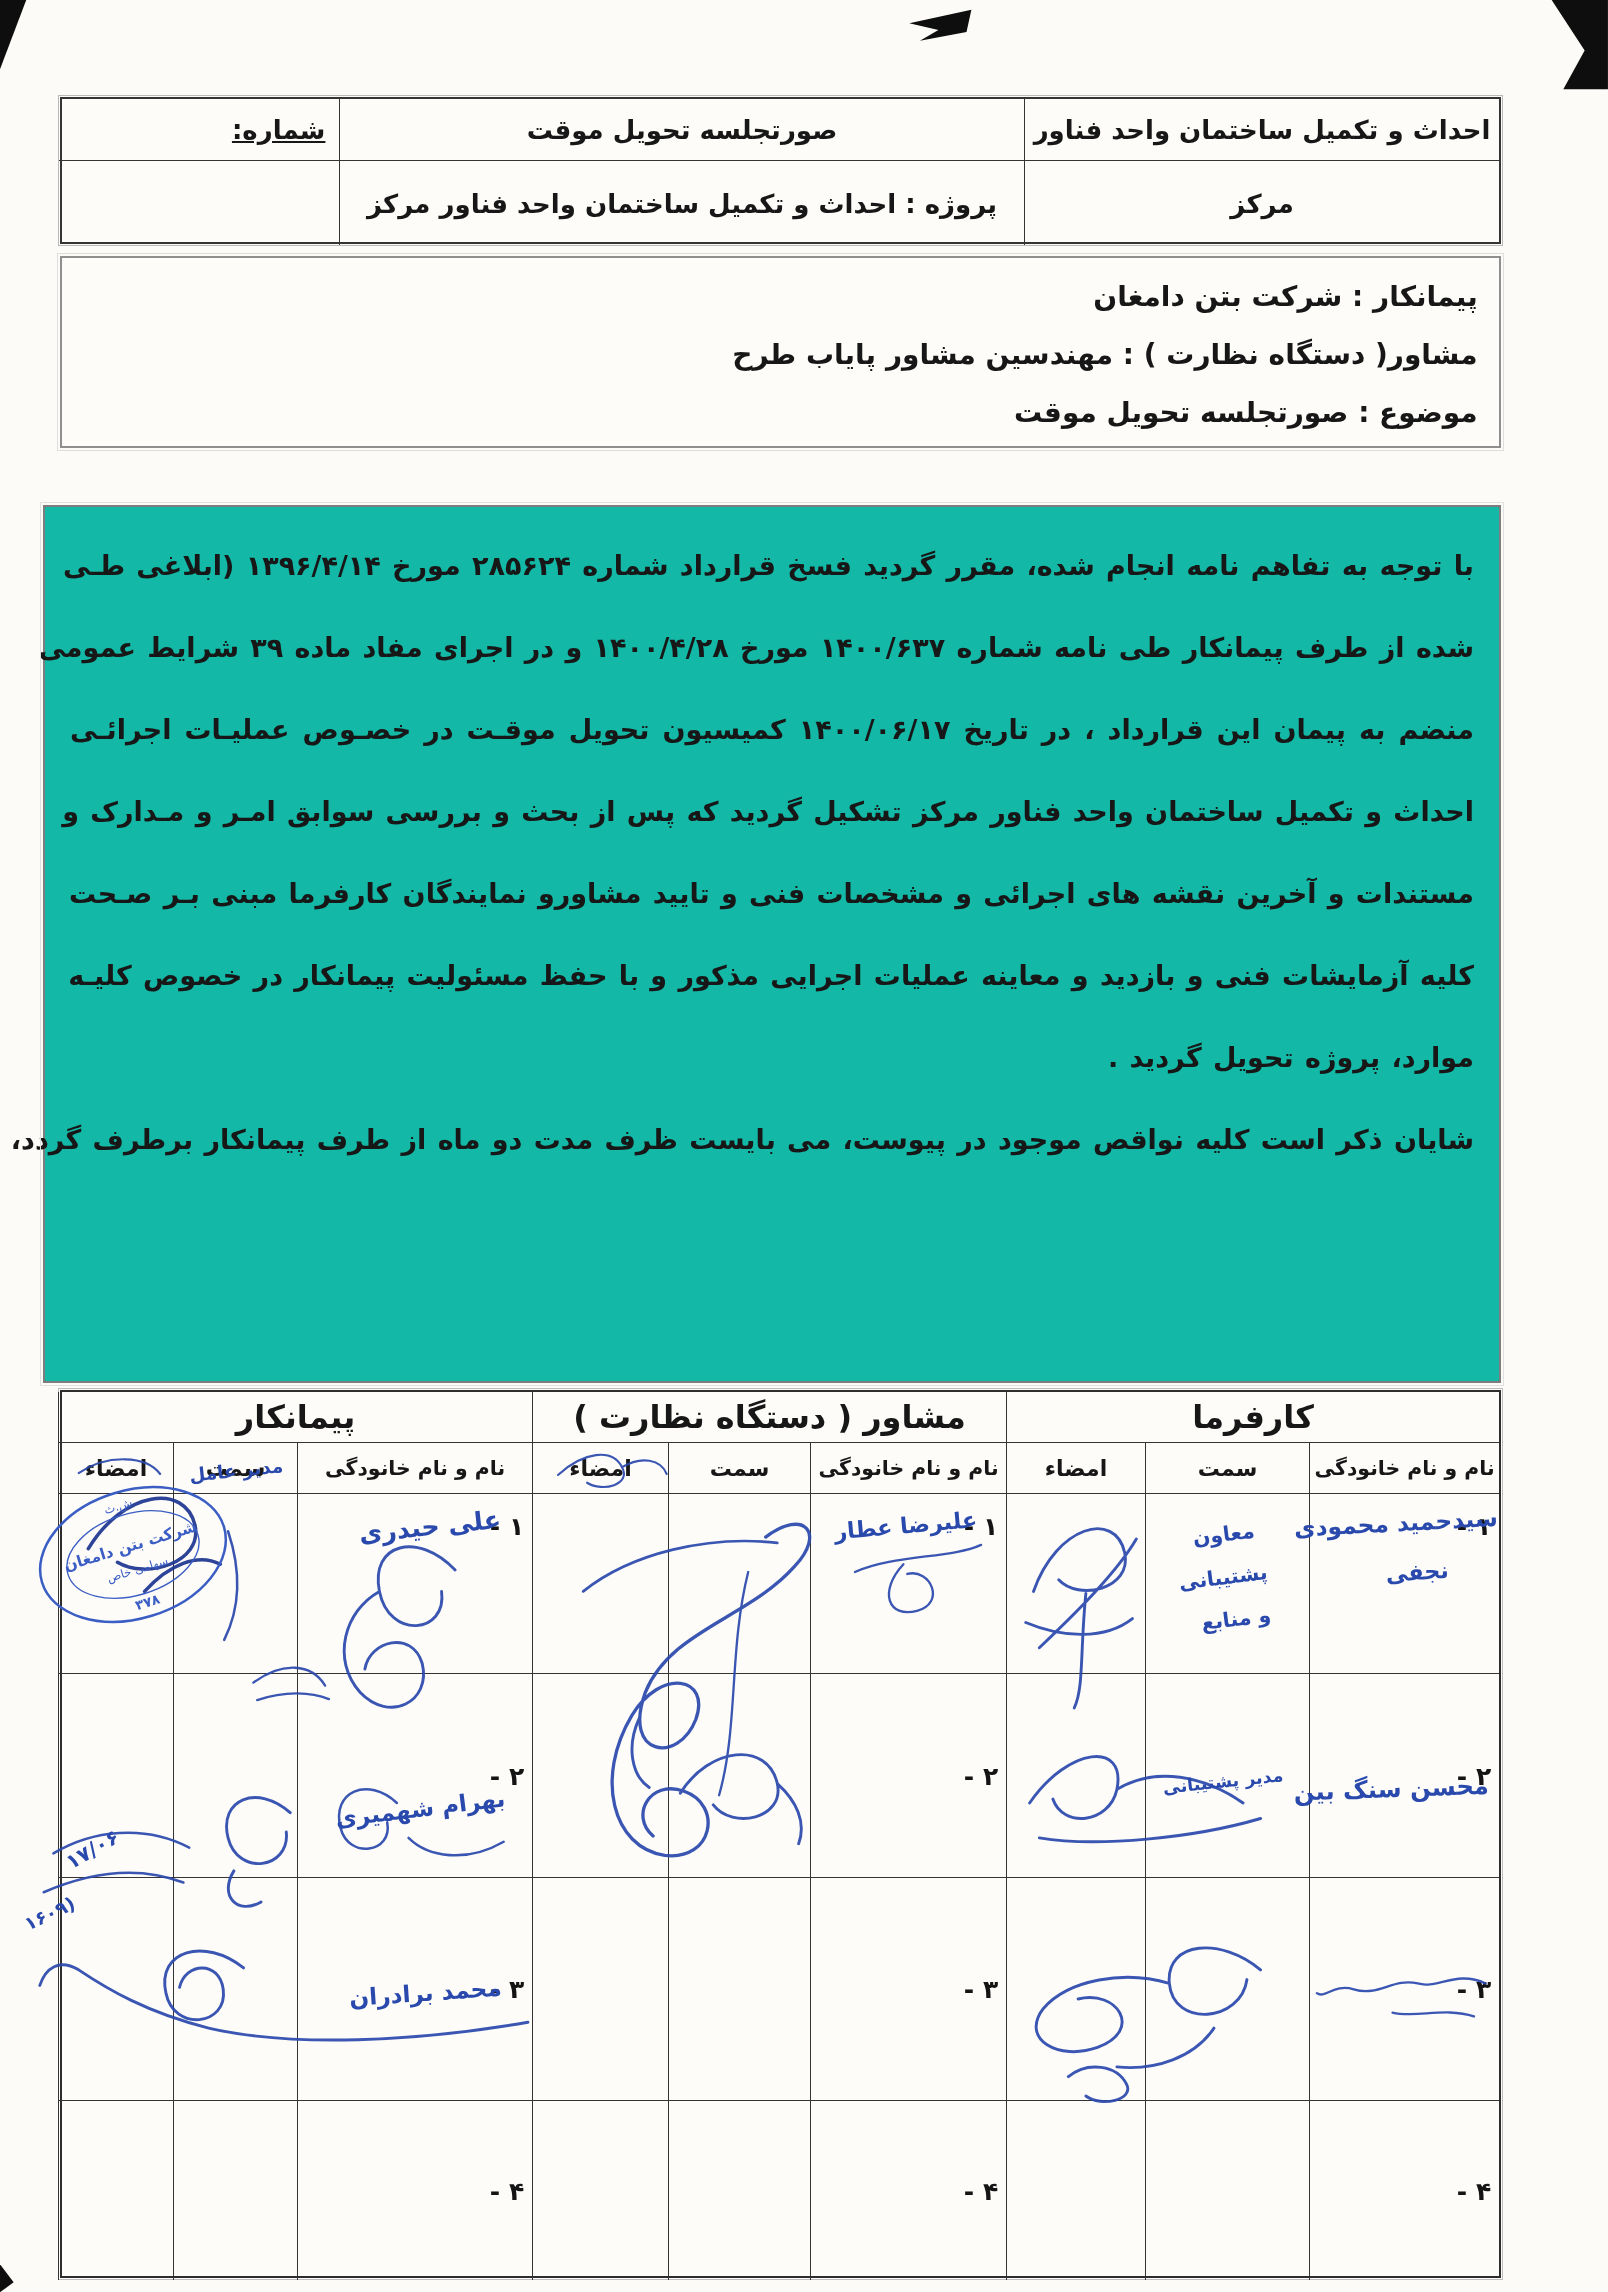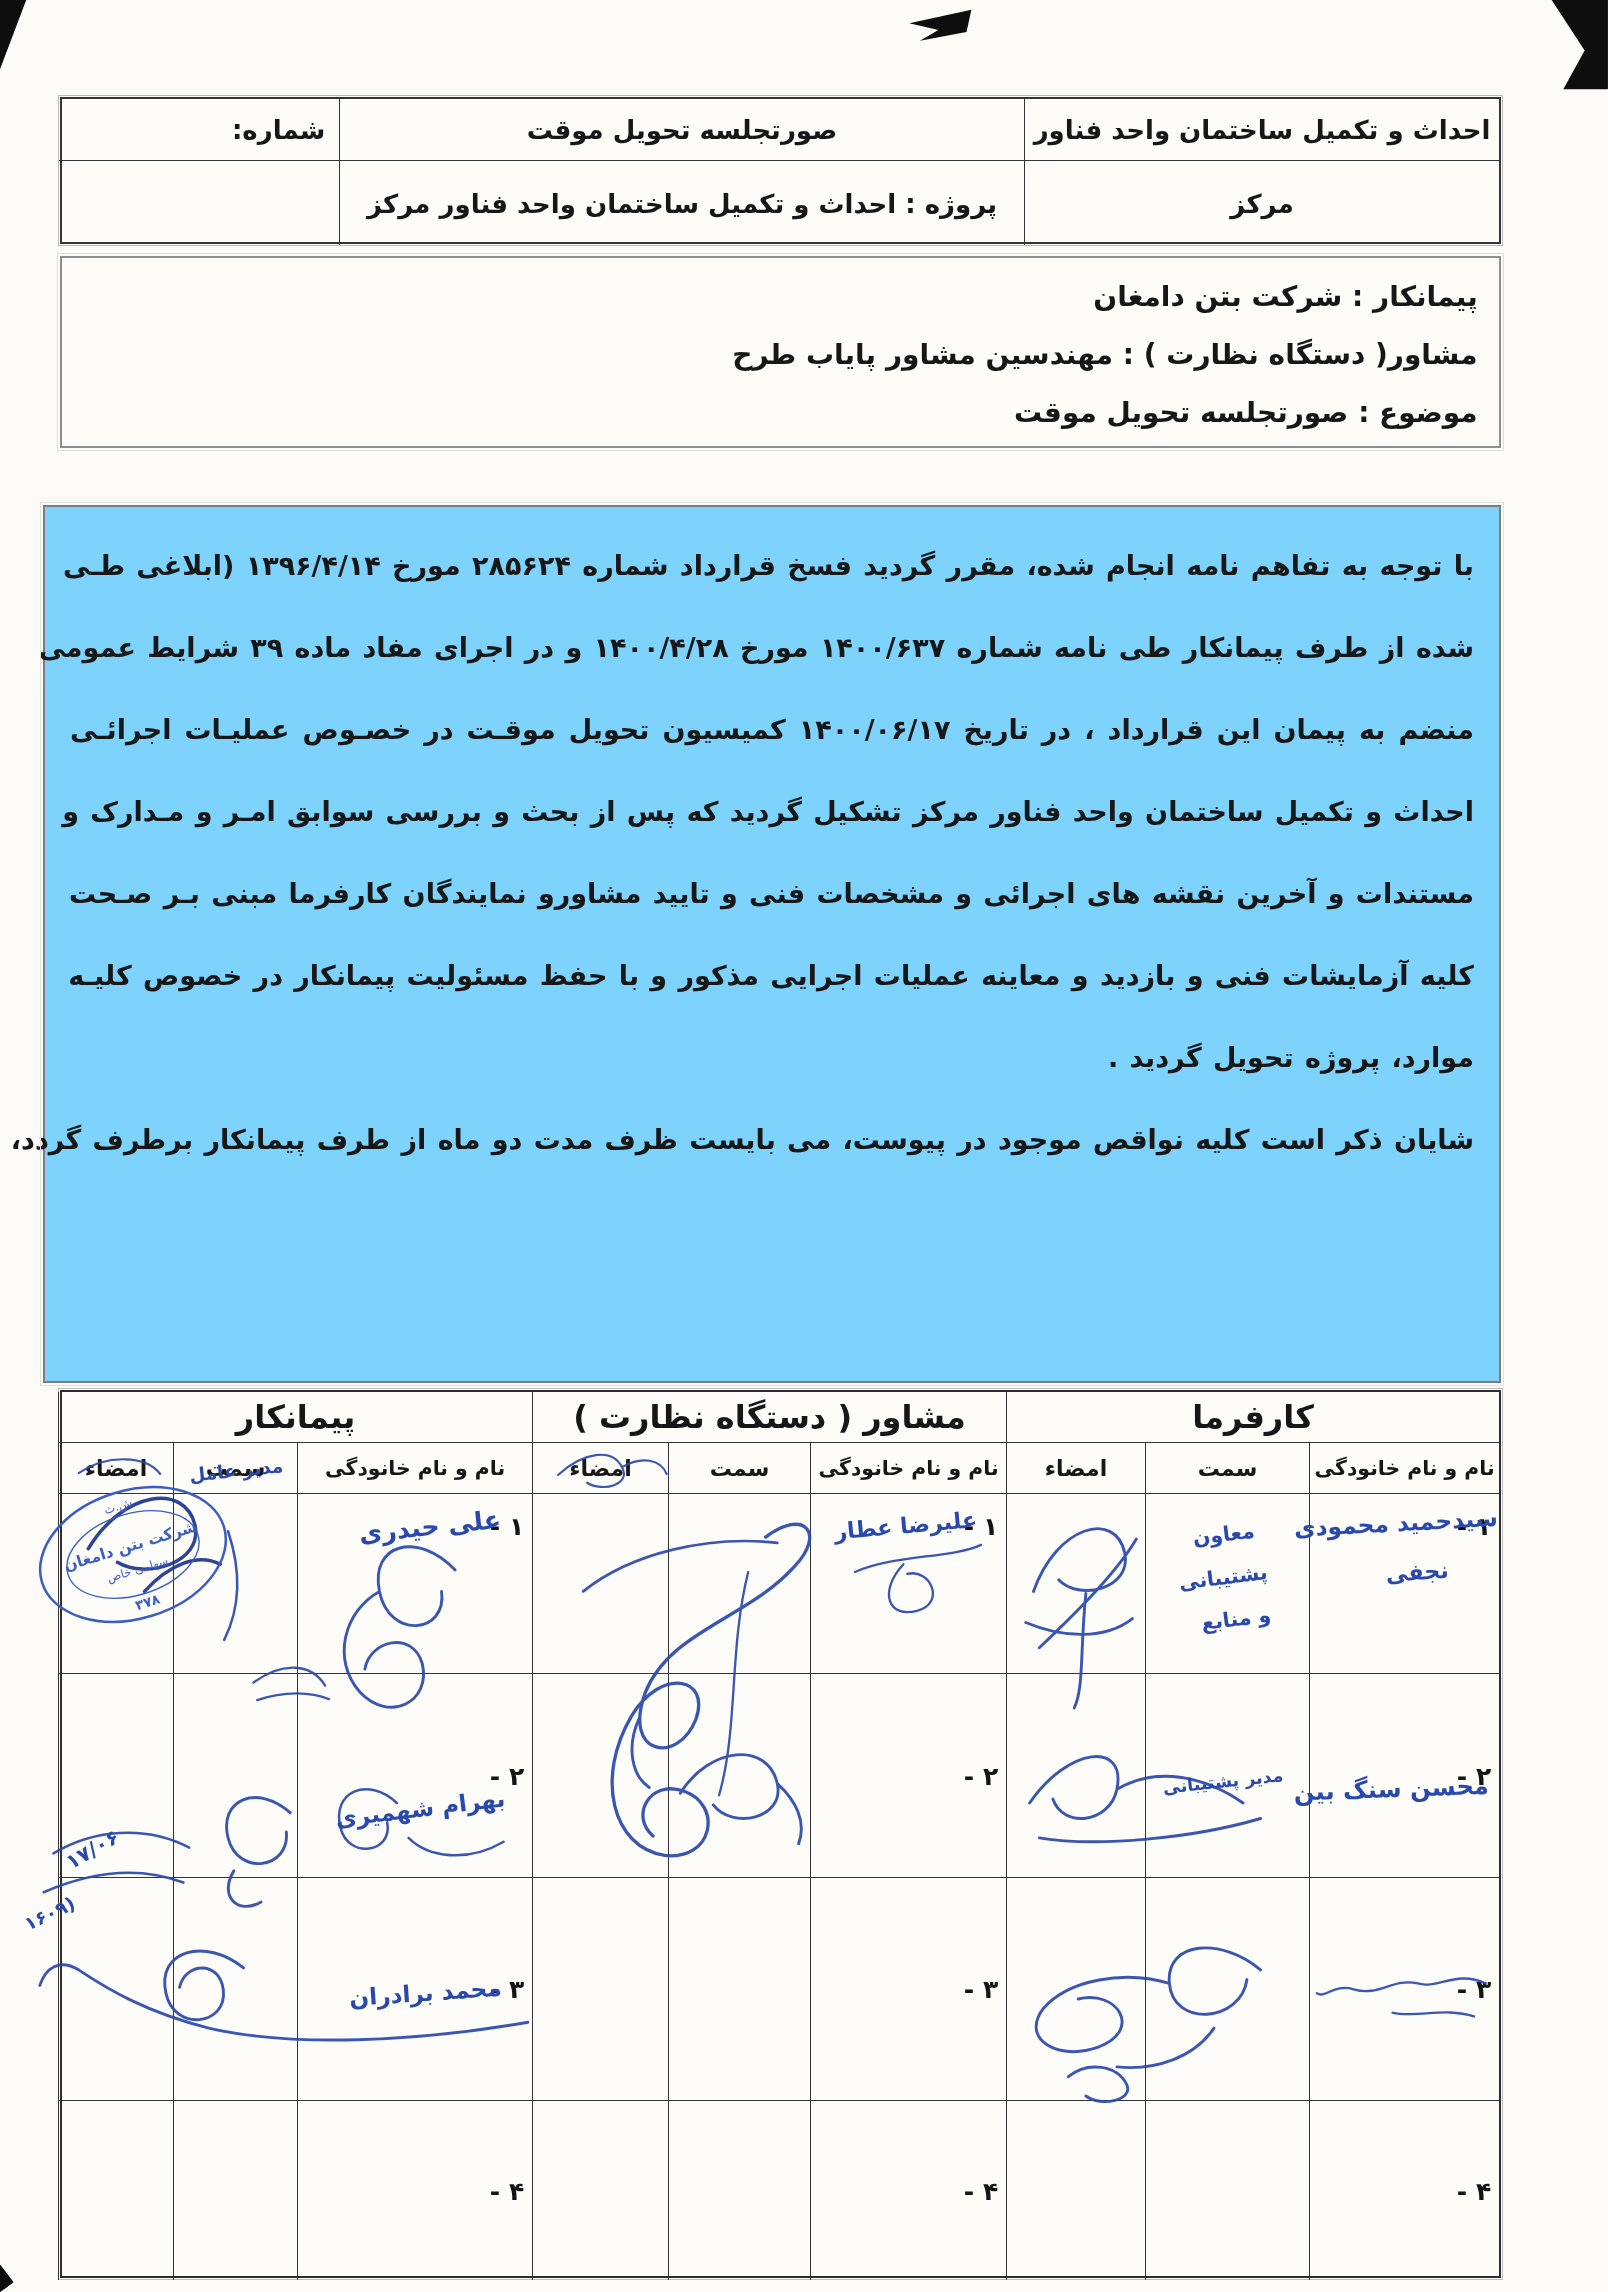--- a/index.html
+++ b/index.html
@@ -27,21 +27,21 @@
     background: #fdfcf9;
   }
   .hdr-cell {
     display: flex; align-items: center; justify-content: center;
     font-size: 26px; font-weight: bold;
     border-left: 1.9px solid #343434;
     white-space: nowrap;
   }
   .hdr-cell.last { border-left: none; }
   .hdr-cell.row1 { border-bottom: 1.9px solid #343434; }
-  .hdr-cell.alignr { justify-content: flex-start; padding-right: 13.6px; }
+  .hdr-cell.alignr { justify-content: flex-start; padding-right: 13.6px; text-decoration: underline; }
 
   
   .info-box {
     position: absolute; left: 61px; top: 256px;
     width: 1441px; height: 192px;
     border: 2.4px solid #8f8f8f;
     outline: 1.9px solid #dedede; outline-offset: 2.9px;
     padding: 9.7px 21.3px;
     background: #fdfcf9;
   }
@@ -52,21 +52,21 @@
   }
   .info-row.two { display: flex; gap: 78px; }
 
   
   .body-box {
     position: absolute; left: 44px; top: 505px;
     width: 1458px; height: 878px;
     border: 2.4px solid #7d7d7d;
     outline: 1.9px solid #e0e0e0; outline-offset: 2.9px;
     padding: 17.5px 25px 0 25px;
-    background: #7dd3fc;
+    background: #14b8a6;
   }
   .body-line {
     height: 82px; line-height: 82px;
     font-size: 27px; font-weight: bold;
     text-align: justify; text-align-last: justify;
     word-spacing: 1.9px;
     overflow: visible; white-space: nowrap;
   }
   .body-line.endline { text-align: right; text-align-last: right; }
 

